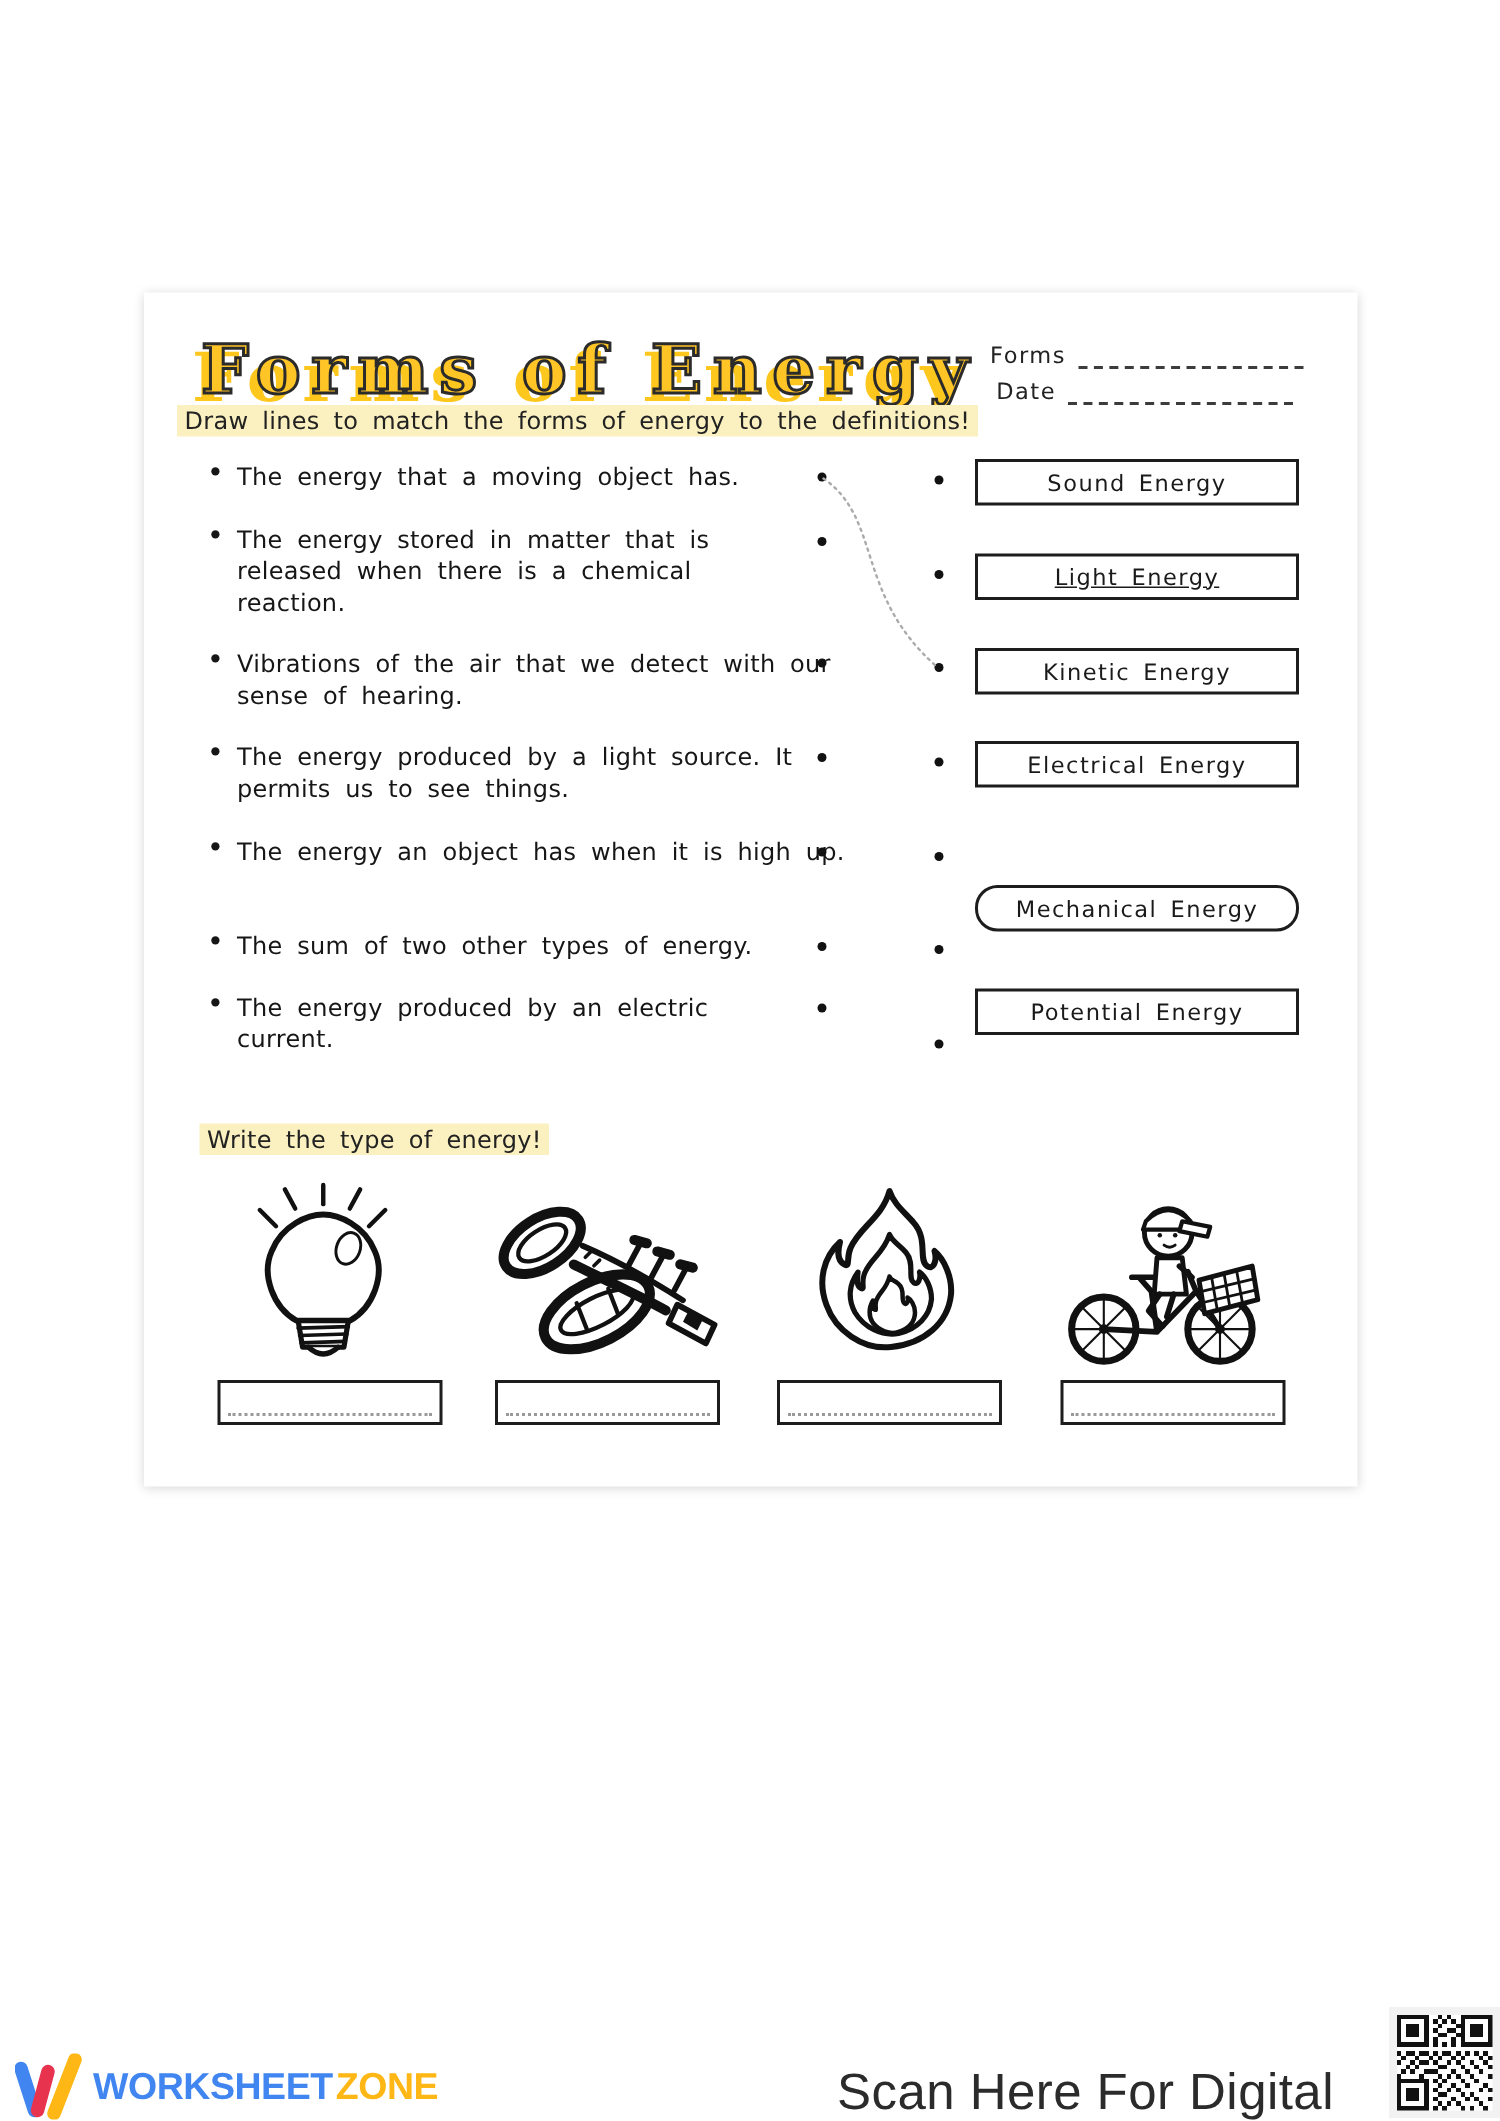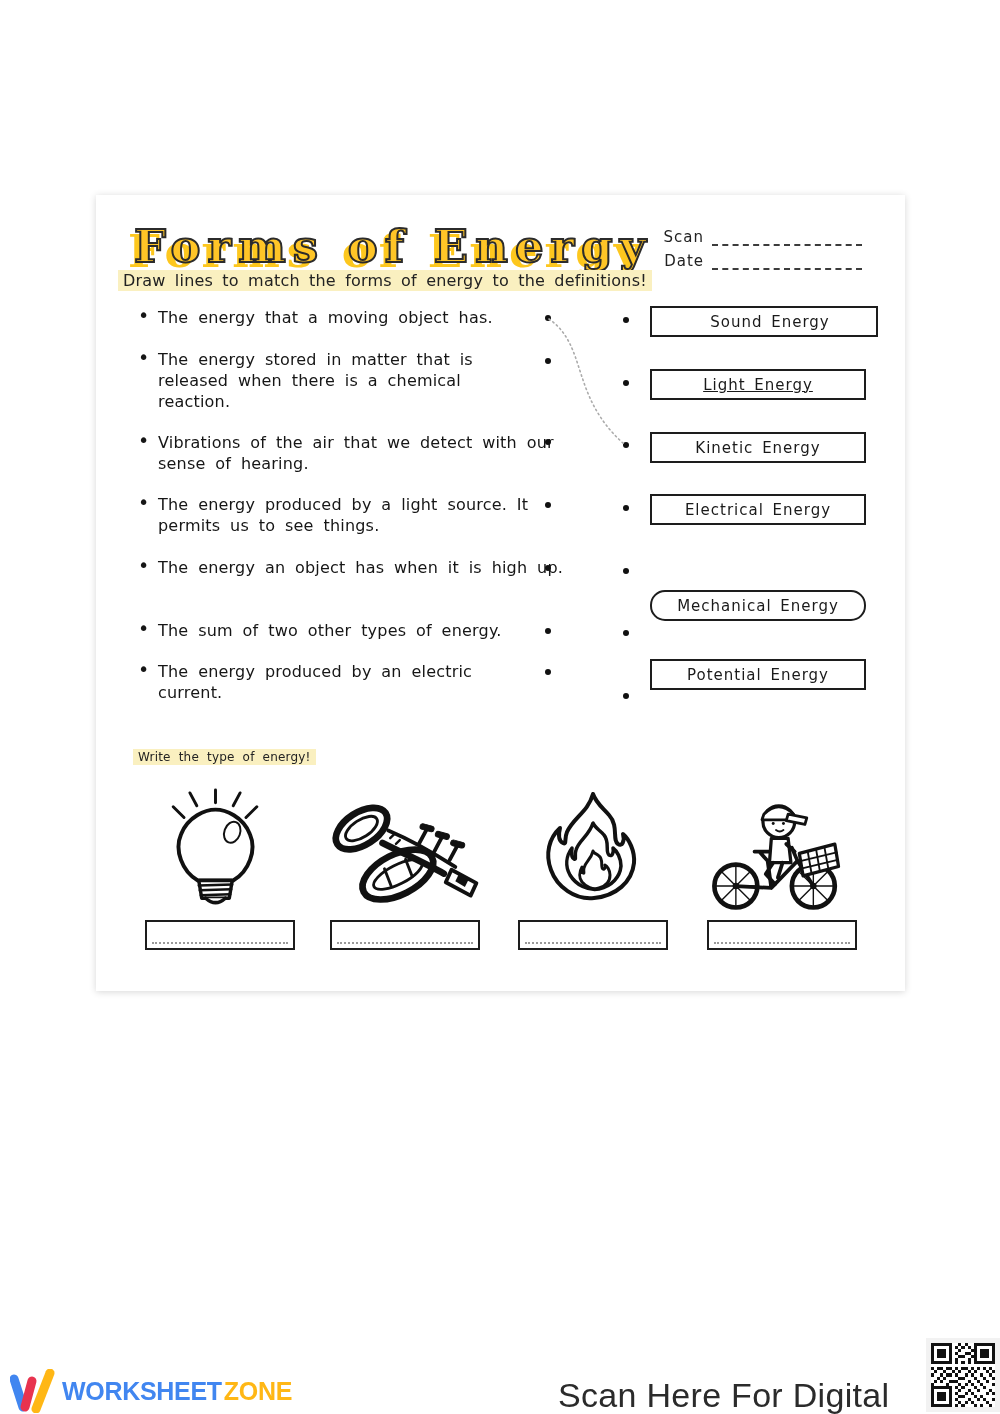--- a/index.html
+++ b/index.html
@@ -28,21 +28,21 @@
   .def{font-size:16px;line-height:21px;letter-spacing:.2px;word-spacing:4.5px;color:#161616;
        padding-left:20px;}
   .def .bullet{position:absolute;left:0;top:-2px;font-size:19px;}
   .cdot{width:6px;height:6px;border-radius:50%;background:#111;}
 
   
   .ebox{left:650px;width:212px;height:27px;border:2px solid #1d1d1d;background:#fff;
         display:flex;align-items:center;justify-content:center;font-size:15px;
         letter-spacing:1px;word-spacing:3px;color:#1a1a1a;}
 
-  .prompt{left:133px;top:749px;font-size:12px;letter-spacing:.2px;word-spacing:4px;color:#222;}
+  .prompt{left:133px;top:749px;font-size:16px;letter-spacing:.2px;word-spacing:4px;color:#222;}
 
   
   .wbox{top:920px;width:146px;height:26px;border:2px solid #1d1d1d;background:#fff;}
   .wbox .dotline{position:absolute;left:5px;right:5px;bottom:4px;border-bottom:2px dotted #9a9a9a;}
 
   
   .brand{left:10px;top:1369px;display:flex;align-items:center;gap:6px;}
   .brand-text{font-family:"Liberation Sans",sans-serif;font-weight:bold;font-size:25px;letter-spacing:-.3px;}
   .brand-blue{color:#4186F0;}
   .brand-yellow{color:#FFB715;margin-left:2px;}
@@ -59,21 +59,21 @@
 <div id="canvas">
 
   <div class="abs paper"></div>
 
   <div class="abs title">Forms of Energy</div>
   <div class="abs subtitle">
     <span class="hl">Draw lines to match the forms of energy to the definitions!</span>
   </div>
 
   <div class="abs field-row" style="left:660px;top:228px;">
-    <span class="field-label">Scan</span>
+    <span class="field-label">Forms</span>
     <span class="dash-line"></span>
   </div>
   <div class="abs field-row" style="left:660px;top:252px;">
     <span class="field-label">Date</span>
     <span class="dash-line"></span>
   </div>
 
   <div class="abs def" style="left:138px;top:307px;width:420px;">
     <span class="bullet">•</span>
     <span>The energy that a moving object has.</span>
@@ -116,21 +116,21 @@
   <div class="abs cdot" style="left:623px;top:442px;"></div>
   <div class="abs cdot" style="left:623px;top:505px;"></div>
   <div class="abs cdot" style="left:623px;top:568px;"></div>
   <div class="abs cdot" style="left:623px;top:630px;"></div>
   <div class="abs cdot" style="left:623px;top:693px;"></div>
 
   <svg class="abs" style="left:0;top:0;" width="1000" height="1414" viewBox="0 0 1000 1414">
     <path d="M549,319 C588,346 570,396 624,444" fill="none" stroke="#ABABAB" stroke-width="1.6" stroke-dasharray="1.5 3.2" stroke-linecap="round"></path>
   </svg>
 
-  <div class="abs ebox" style="top:306px;padding-left:12px;">
+  <div class="abs ebox" style="top:306px;">
     <span>Sound Energy</span>
   </div>
   <div class="abs ebox" style="top:369px;text-decoration:underline;">
     <span>Light Energy</span>
   </div>
   <div class="abs ebox" style="top:432px;">
     <span>Kinetic Energy</span>
   </div>
   <div class="abs ebox" style="top:494px;">
     <span>Electrical Energy</span>

